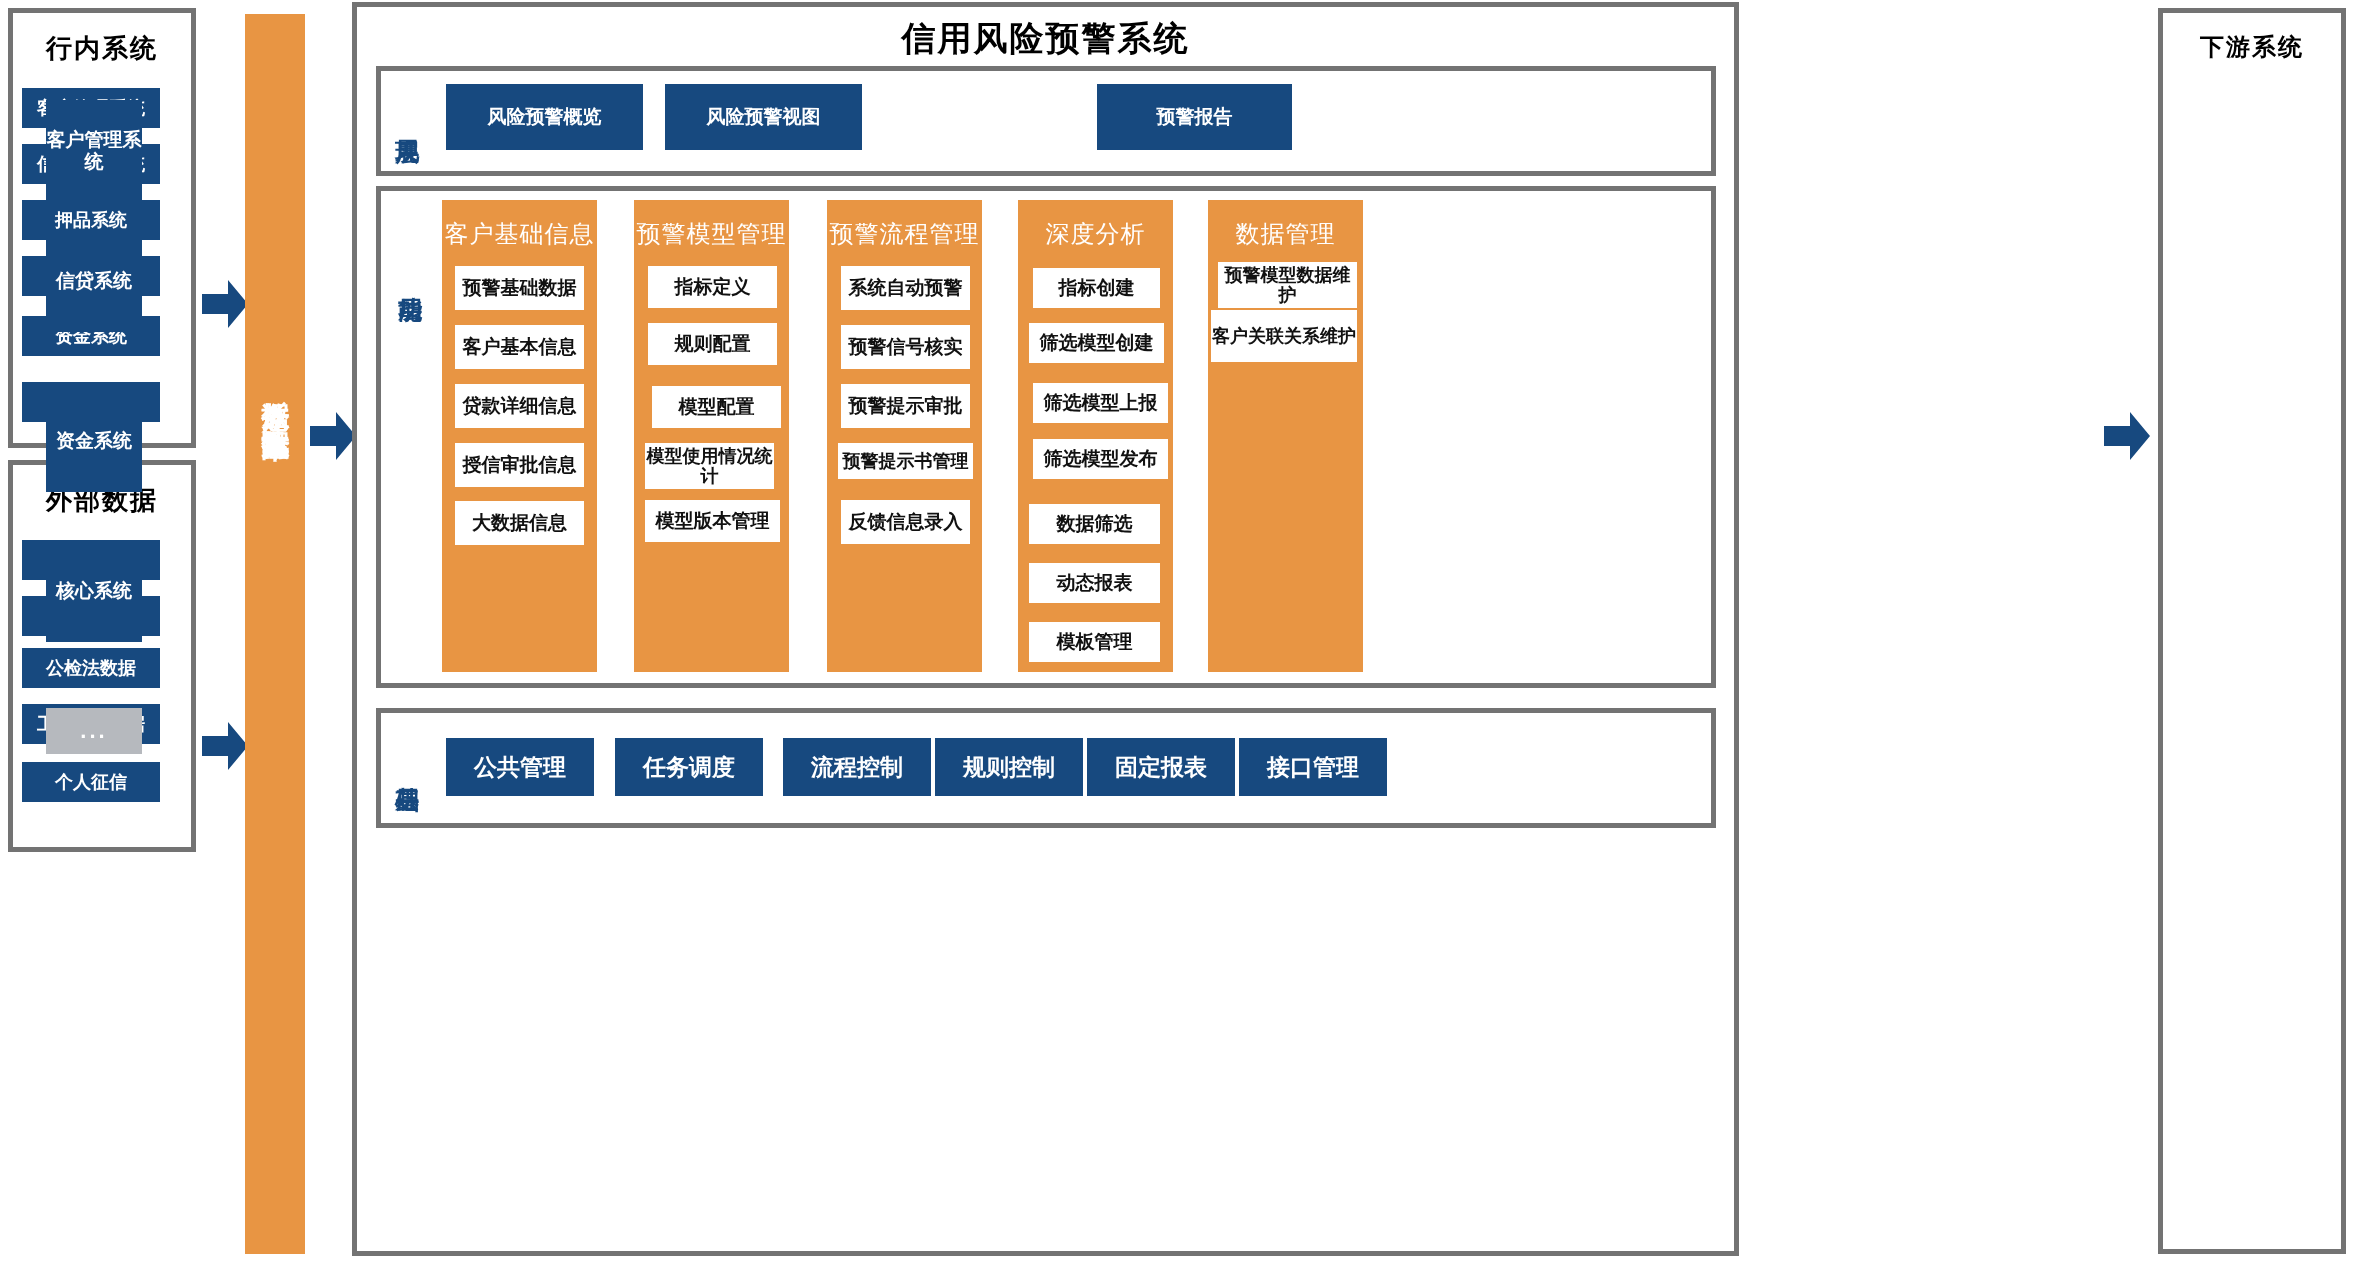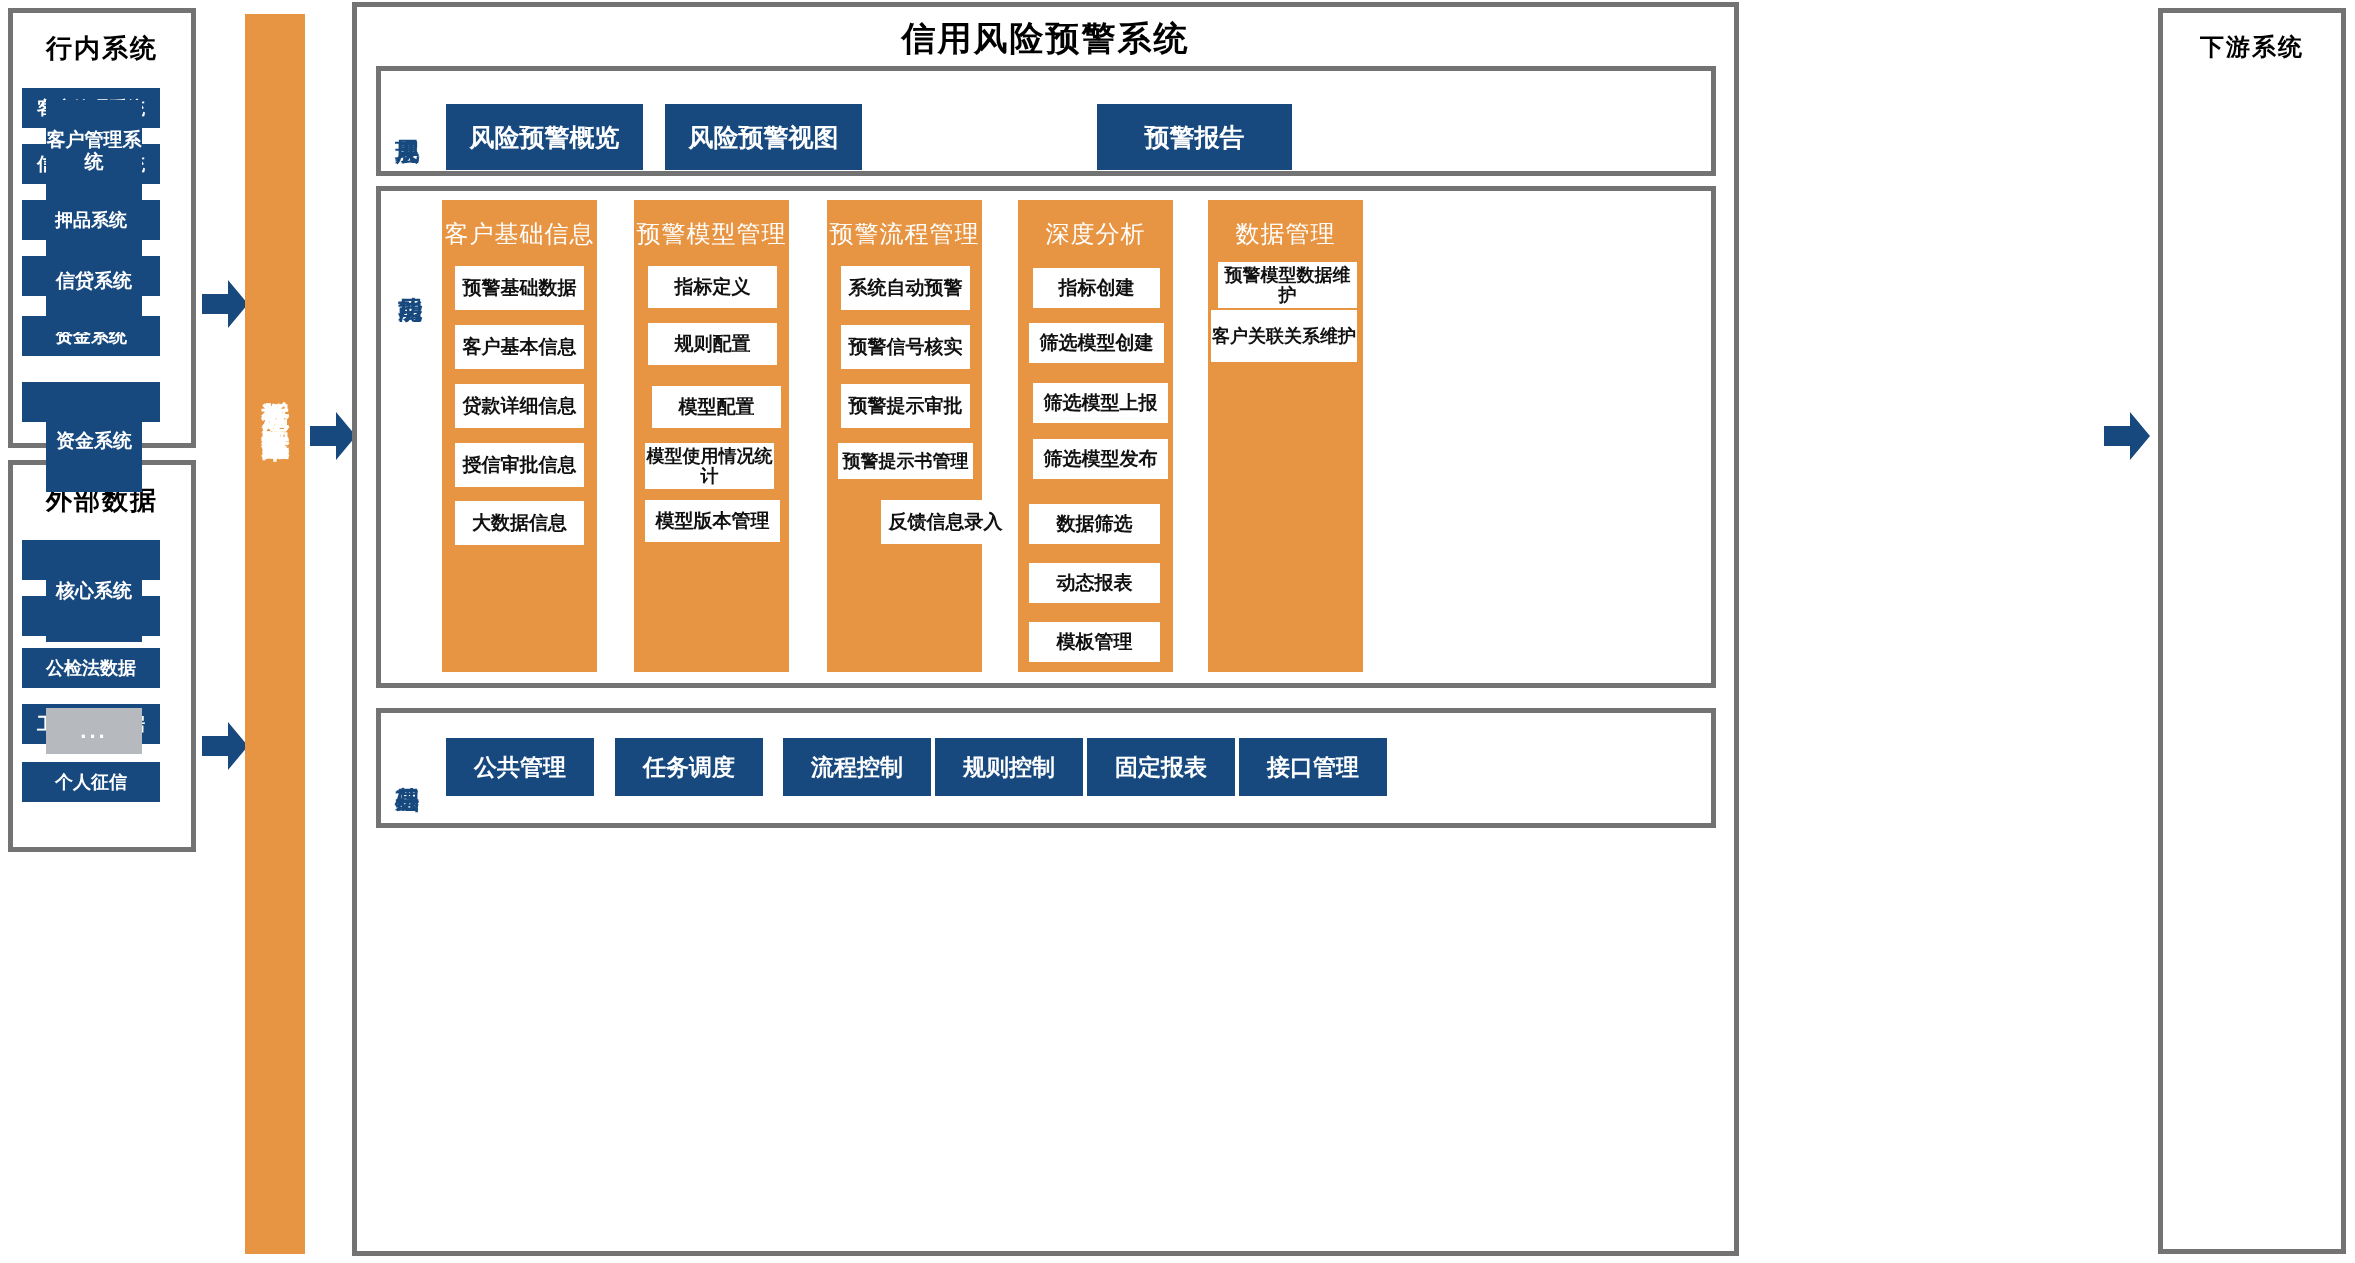--- a/index.html
+++ b/index.html
@@ -78,21 +78,21 @@
   #main-panel{left:352px;top:2px;width:1387px;height:1254px;}
   #main-title{
     position:absolute;left:352px;top:16px;width:1387px;
     text-align:center;font-size:34px;font-weight:bold;color:#000;
     letter-spacing:2px;
   }
 
   
   #pres-layer{left:376px;top:66px;width:1340px;height:110px;}
   #pres-vlabel{left:385px;top:68px;width:44px;height:106px;font-size:24px;}
-  .pres-chip{position:absolute;top:104px;height:66px;font-size:25px;}
+  .pres-chip{position:absolute;top:84px;height:66px;font-size:19px;}
 
   
   #func-layer{left:376px;top:186px;width:1340px;height:502px;}
   #func-vlabel{left:386px;top:198px;width:48px;height:160px;font-size:24px;}
 
   .fcol{position:absolute;top:200px;}
   .fcol .orange-col-title{font-size:24px;padding-top:18px;}
   .fchip{position:absolute;font-size:19px;}
 
   
@@ -184,21 +184,21 @@
   <div class="chip-white fchip" style="left:645px;top:443px;width:129px;height:46px;font-size:18px;">模型使用情况统计</div>
   <div class="chip-white fchip" style="left:645px;top:500px;width:135px;height:42px;">模型版本管理</div>
 
   <div class="orange fcol" style="left:827px;width:155px;height:472px;">
     <div class="orange-col-title">预警流程管理</div>
   </div>
   <div class="chip-white fchip" style="left:841px;top:266px;width:129px;height:44px;">系统自动预警</div>
   <div class="chip-white fchip" style="left:841px;top:325px;width:129px;height:44px;">预警信号核实</div>
   <div class="chip-white fchip" style="left:841px;top:384px;width:129px;height:44px;">预警提示审批</div>
   <div class="chip-white fchip" style="left:838px;top:443px;width:135px;height:36px;font-size:18px;">预警提示书管理</div>
-  <div class="chip-white fchip" style="left:841px;top:500px;width:129px;height:44px;margin-left:40px;">反馈信息录入</div>
+  <div class="chip-white fchip" style="left:841px;top:500px;width:129px;height:44px;">反馈信息录入</div>
 
   <div class="orange fcol" style="left:1018px;width:155px;height:472px;">
     <div class="orange-col-title">深度分析</div>
   </div>
   <div class="chip-white fchip" style="left:1033px;top:268px;width:127px;height:40px;">指标创建</div>
   <div class="chip-white fchip" style="left:1029px;top:323px;width:135px;height:40px;">筛选模型创建</div>
   <div class="chip-white fchip" style="left:1033px;top:383px;width:135px;height:40px;">筛选模型上报</div>
   <div class="chip-white fchip" style="left:1033px;top:439px;width:135px;height:40px;">筛选模型发布</div>
   <div class="chip-white fchip" style="left:1029px;top:504px;width:131px;height:40px;">数据筛选</div>
   <div class="chip-white fchip" style="left:1029px;top:563px;width:131px;height:40px;">动态报表</div>

